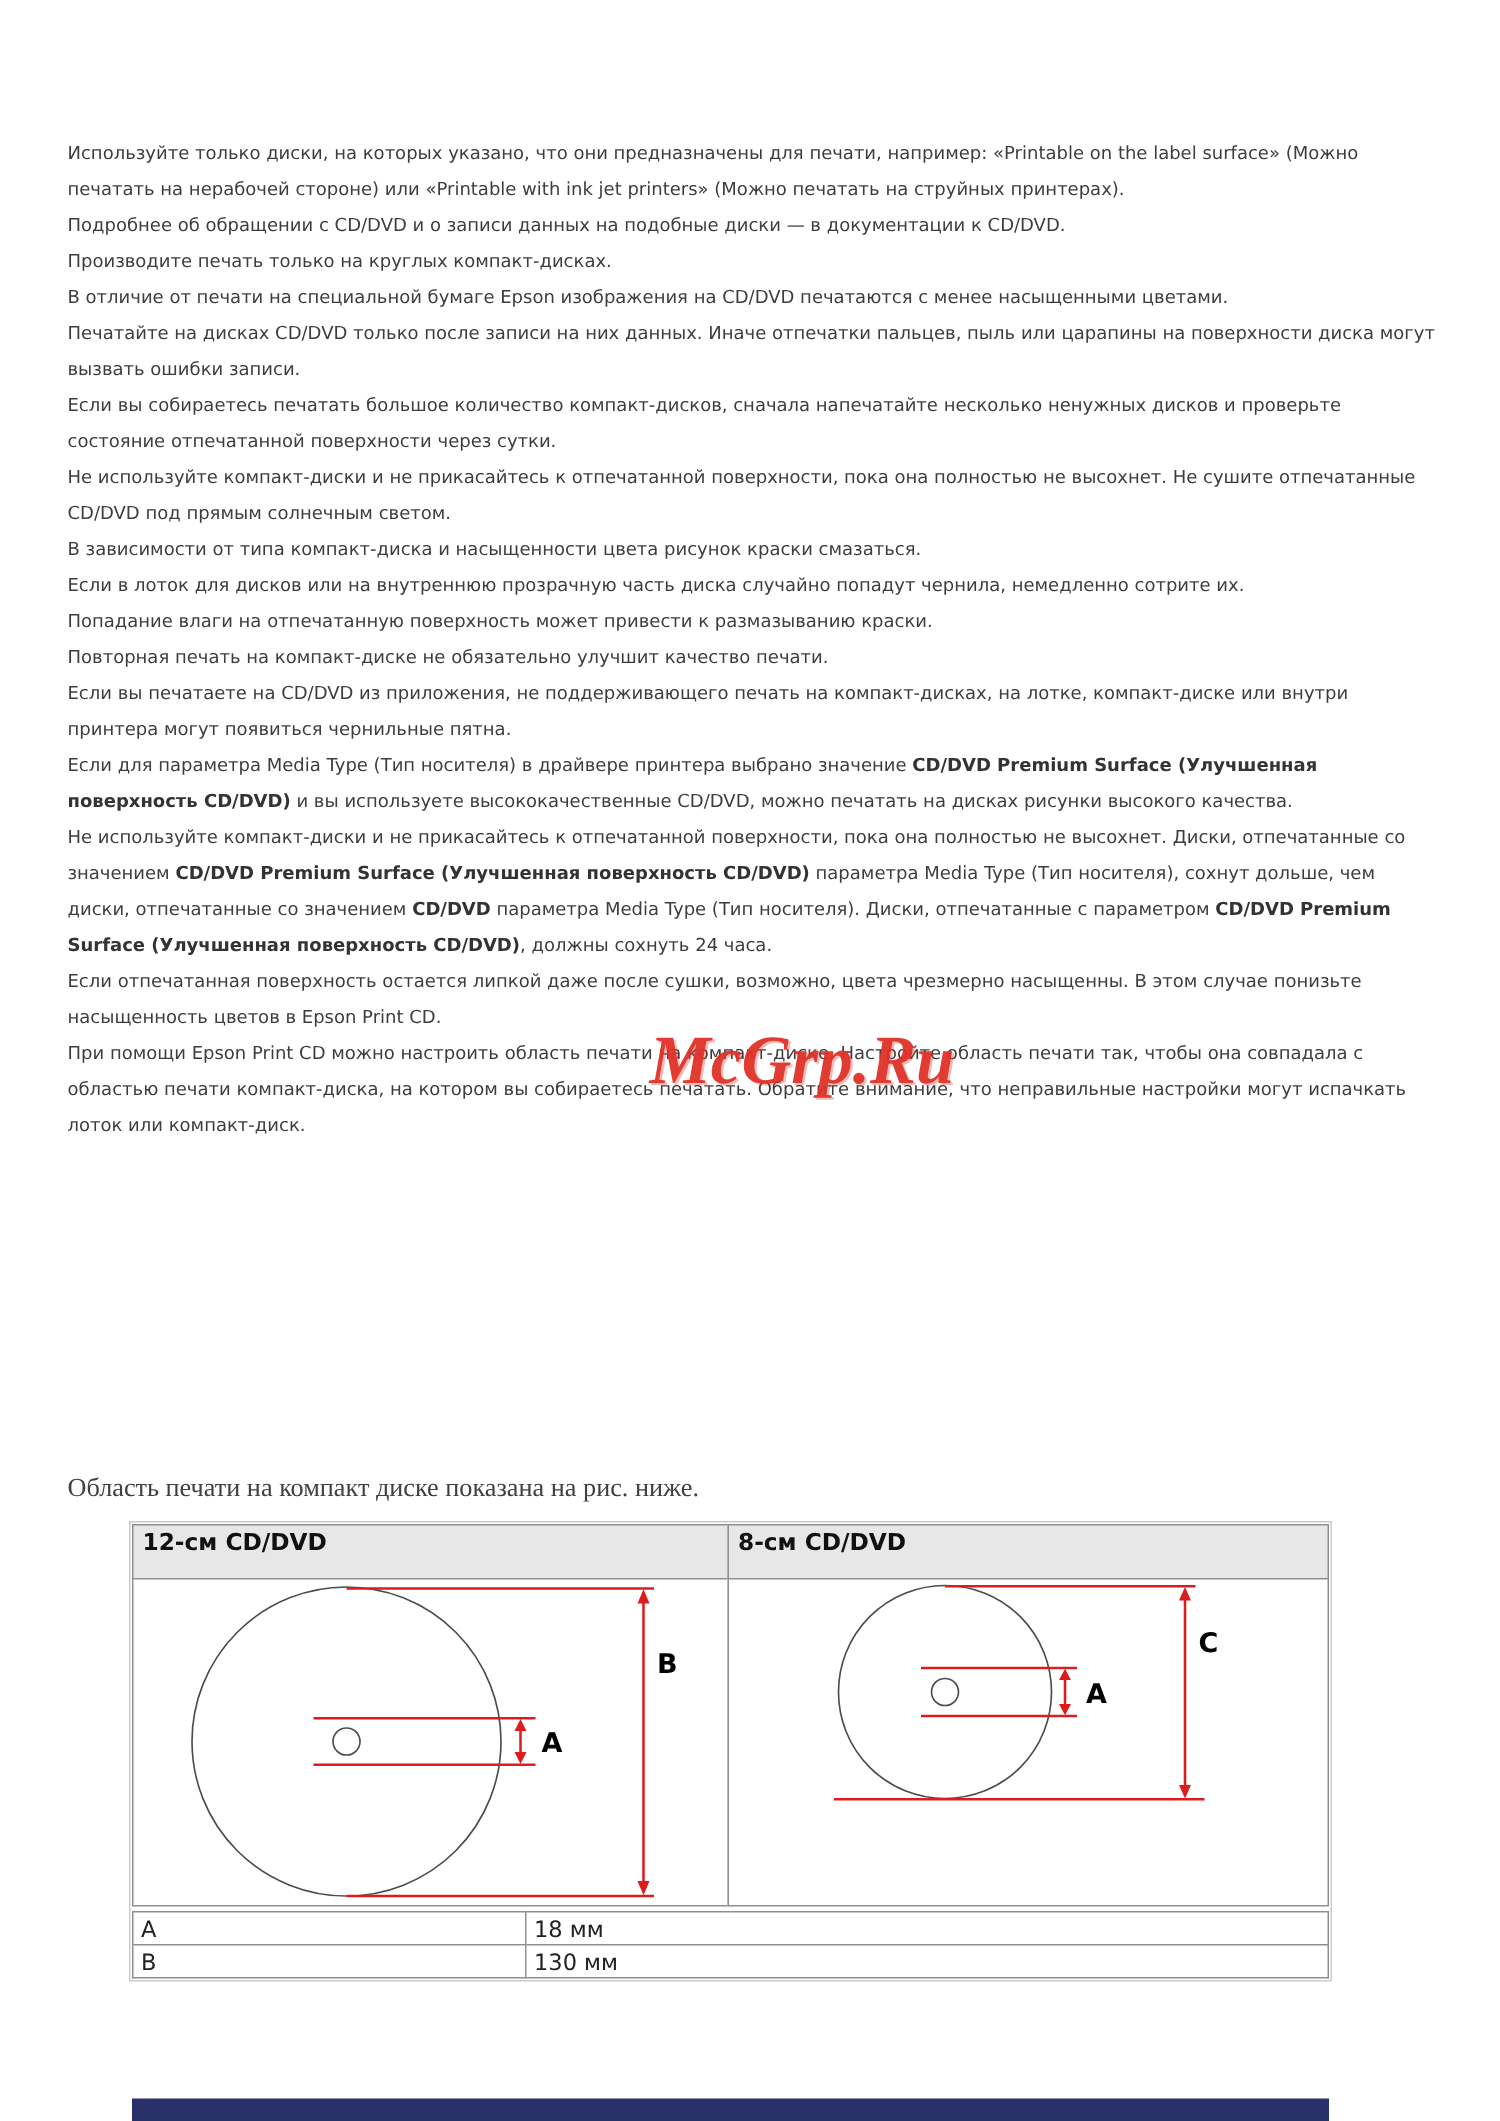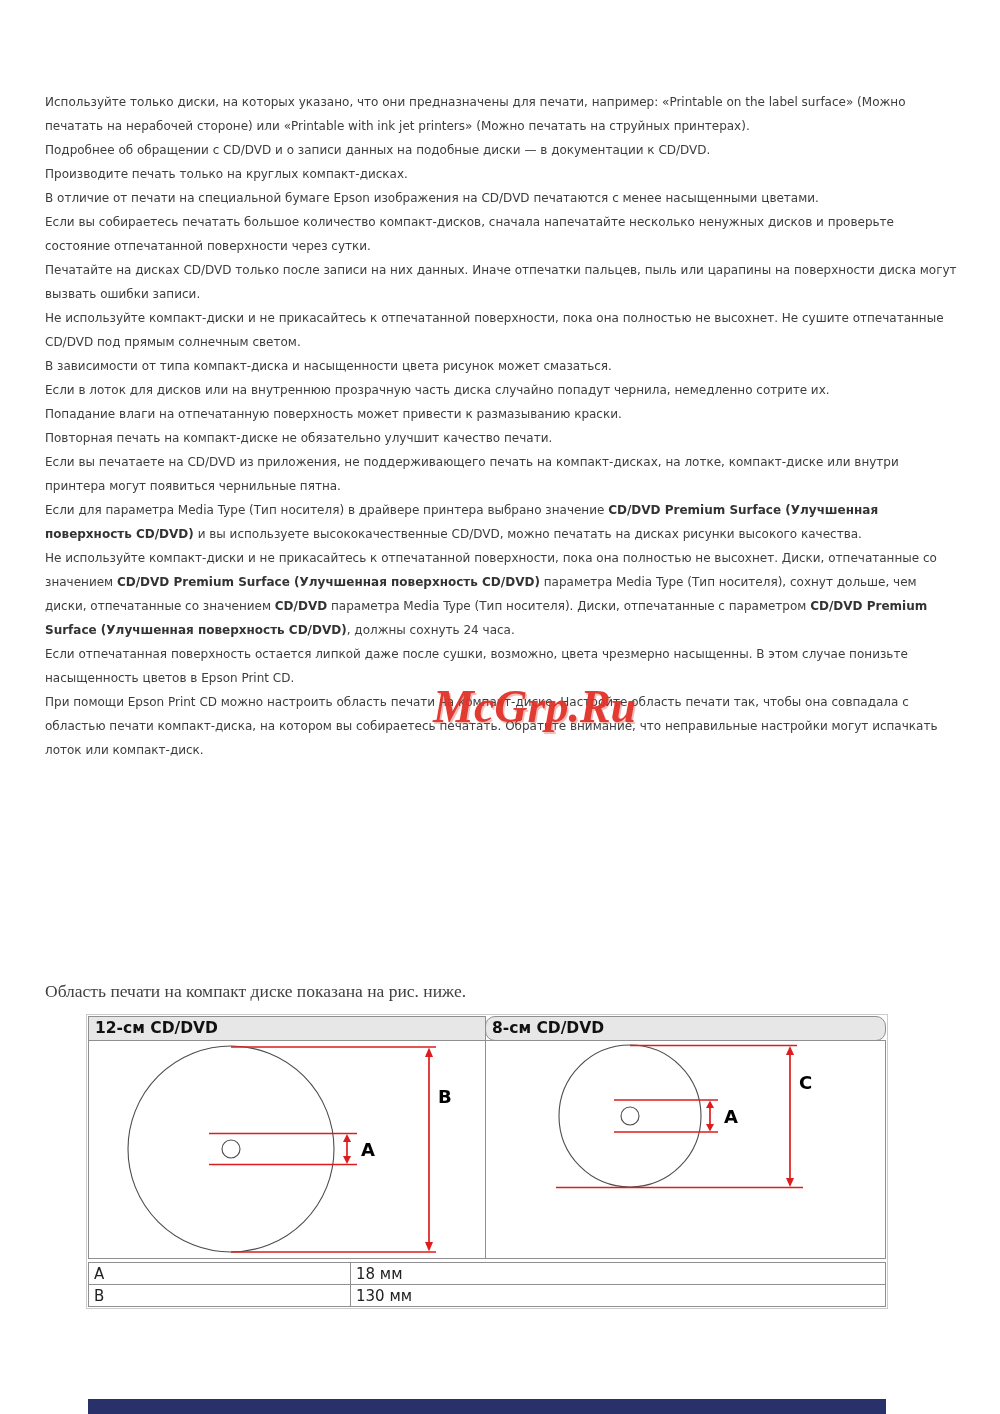--- a/index.html
+++ b/index.html
@@ -27,25 +27,25 @@
     text-shadow:1.5px 1.5px 0 rgba(224,49,40,.35);
     margin-left:36px;
   }
   .figure {
     position:absolute; left:86px; top:1014px; width:802px;
     border:1px solid #cccccc; padding:1px; box-sizing:border-box; background:#fff;
   }
   .fig-headers { display:flex; }
   .fig-header {
     box-sizing:border-box; border:1px solid #8f8f8f; background:#e7e7e7;
-    height:25px; line-height:23px; font-weight:bold; font-size:15.5px;
+    height:37px; line-height:23px; font-weight:bold; font-size:15.5px;
     color:#111; padding-left:6px;
   }
   .fig-header.left { width:398px; }
-  .fig-header.right { width:401px; margin-left:-1px;border-radius:10px; }
+  .fig-header.right { width:401px; margin-left:-1px; }
   .fig-panels { display:flex; margin-top:-1px; }
   .fig-panel {
     box-sizing:border-box; border:1px solid #8f8f8f; height:219px; background:#fff;
   }
   .fig-panel.left { width:398px; }
   .fig-panel.right { width:401px; margin-left:-1px; }
   .dim-table {
     margin-top:3px; border-collapse:collapse; width:798px; table-layout:fixed;
   }
   .dim-table td {
@@ -69,24 +69,24 @@
 
 <div class="page" style="--arrow: #dd1d1d;">
 
   <div class="watermark" style="color: rgb(224, 49, 40);">McGrp.Ru</div>
 
   <div class="text-block">
       <p class="para"><span>Используйте только диски, на которых указано, что они предназначены для печати, например: «Printable on the label surface» (Можно печатать на нерабочей стороне) или «Printable with ink jet printers» (Можно печатать на струйных принтерах).</span></p>
       <p class="para"><span>Подробнее об обращении с CD/DVD и о записи данных на подобные диски — в документации к CD/DVD.</span></p>
       <p class="para"><span>Производите печать только на круглых компакт-дисках.</span></p>
       <p class="para"><span>В отличие от печати на специальной бумаге Epson изображения на CD/DVD печатаются с менее насыщенными цветами.</span></p>
+      <p class="para"><span>Печатайте на дисках CD/DVD только после записи на них данных. Иначе отпечатки пальцев, пыль или царапины на поверхности диска могут вызвать ошибки записи.</span></p>
       <p class="para"><span>Если вы собираетесь печатать большое количество компакт-дисков, сначала напечатайте несколько ненужных дисков и проверьте состояние отпечатанной поверхности через сутки.</span></p>
-      <p class="para"><span>Печатайте на дисках CD/DVD только после записи на них данных. Иначе отпечатки пальцев, пыль или царапины на поверхности диска могут вызвать ошибки записи.</span></p>
       <p class="para"><span>Не используйте компакт-диски и не прикасайтесь к отпечатанной поверхности, пока она полностью не высохнет. Не сушите отпечатанные CD/DVD под прямым солнечным светом.</span></p>
-      <p class="para"><span>В зависимости от типа компакт-диска и насыщенности цвета рисунок может смазаться.</span></p>
+      <p class="para"><span>В зависимости от типа компакт-диска и насыщенности цвета рисунок краски смазаться.</span></p>
       <p class="para"><span>Если в лоток для дисков или на внутреннюю прозрачную часть диска случайно попадут чернила, немедленно сотрите их.</span></p>
       <p class="para"><span>Попадание влаги на отпечатанную поверхность может привести к размазыванию краски.</span></p>
       <p class="para"><span>Повторная печать на компакт-диске не обязательно улучшит качество печати.</span></p>
       <p class="para"><span>Если вы печатаете на CD/DVD из приложения, не поддерживающего печать на компакт-дисках, на лотке, компакт-диске или внутри принтера могут появиться чернильные пятна.</span></p>
       <p class="para"><span>Если для параметра Media Type (Тип носителя) в драйвере принтера выбрано значение </span><span class="b">CD/DVD Premium Surface (Улучшенная поверхность CD/DVD)</span><span> и вы используете высококачественные CD/DVD, можно печатать на дисках рисунки высокого качества.</span></p>
       <p class="para"><span>Не используйте компакт-диски и не прикасайтесь к отпечатанной поверхности, пока она полностью не высохнет. Диски, отпечатанные со значением </span><span class="b">CD/DVD Premium Surface (Улучшенная поверхность CD/DVD)</span><span> параметра Media Type (Тип носителя), сохнут дольше, чем диски, отпечатанные со значением </span><span class="b">CD/DVD</span><span> параметра Media Type (Тип носителя). Диски, отпечатанные с параметром </span><span class="b">CD/DVD Premium Surface (Улучшенная поверхность CD/DVD)</span><span>, должны сохнуть 24 часа.</span></p>
       <p class="para"><span>Если отпечатанная поверхность остается липкой даже после сушки, возможно, цвета чрезмерно насыщенны. В этом случае понизьте насыщенность цветов в Epson Print CD.</span></p>
       <p class="para"><span>При помощи Epson Print CD можно настроить область печати на компакт-диске. Настройте область печати так, чтобы она совпадала с областью печати компакт-диска, на котором вы собираетесь печатать. Обратите внимание, что неправильные настройки могут испачкать лоток или компакт-диск.</span></p>
     </div>
 

